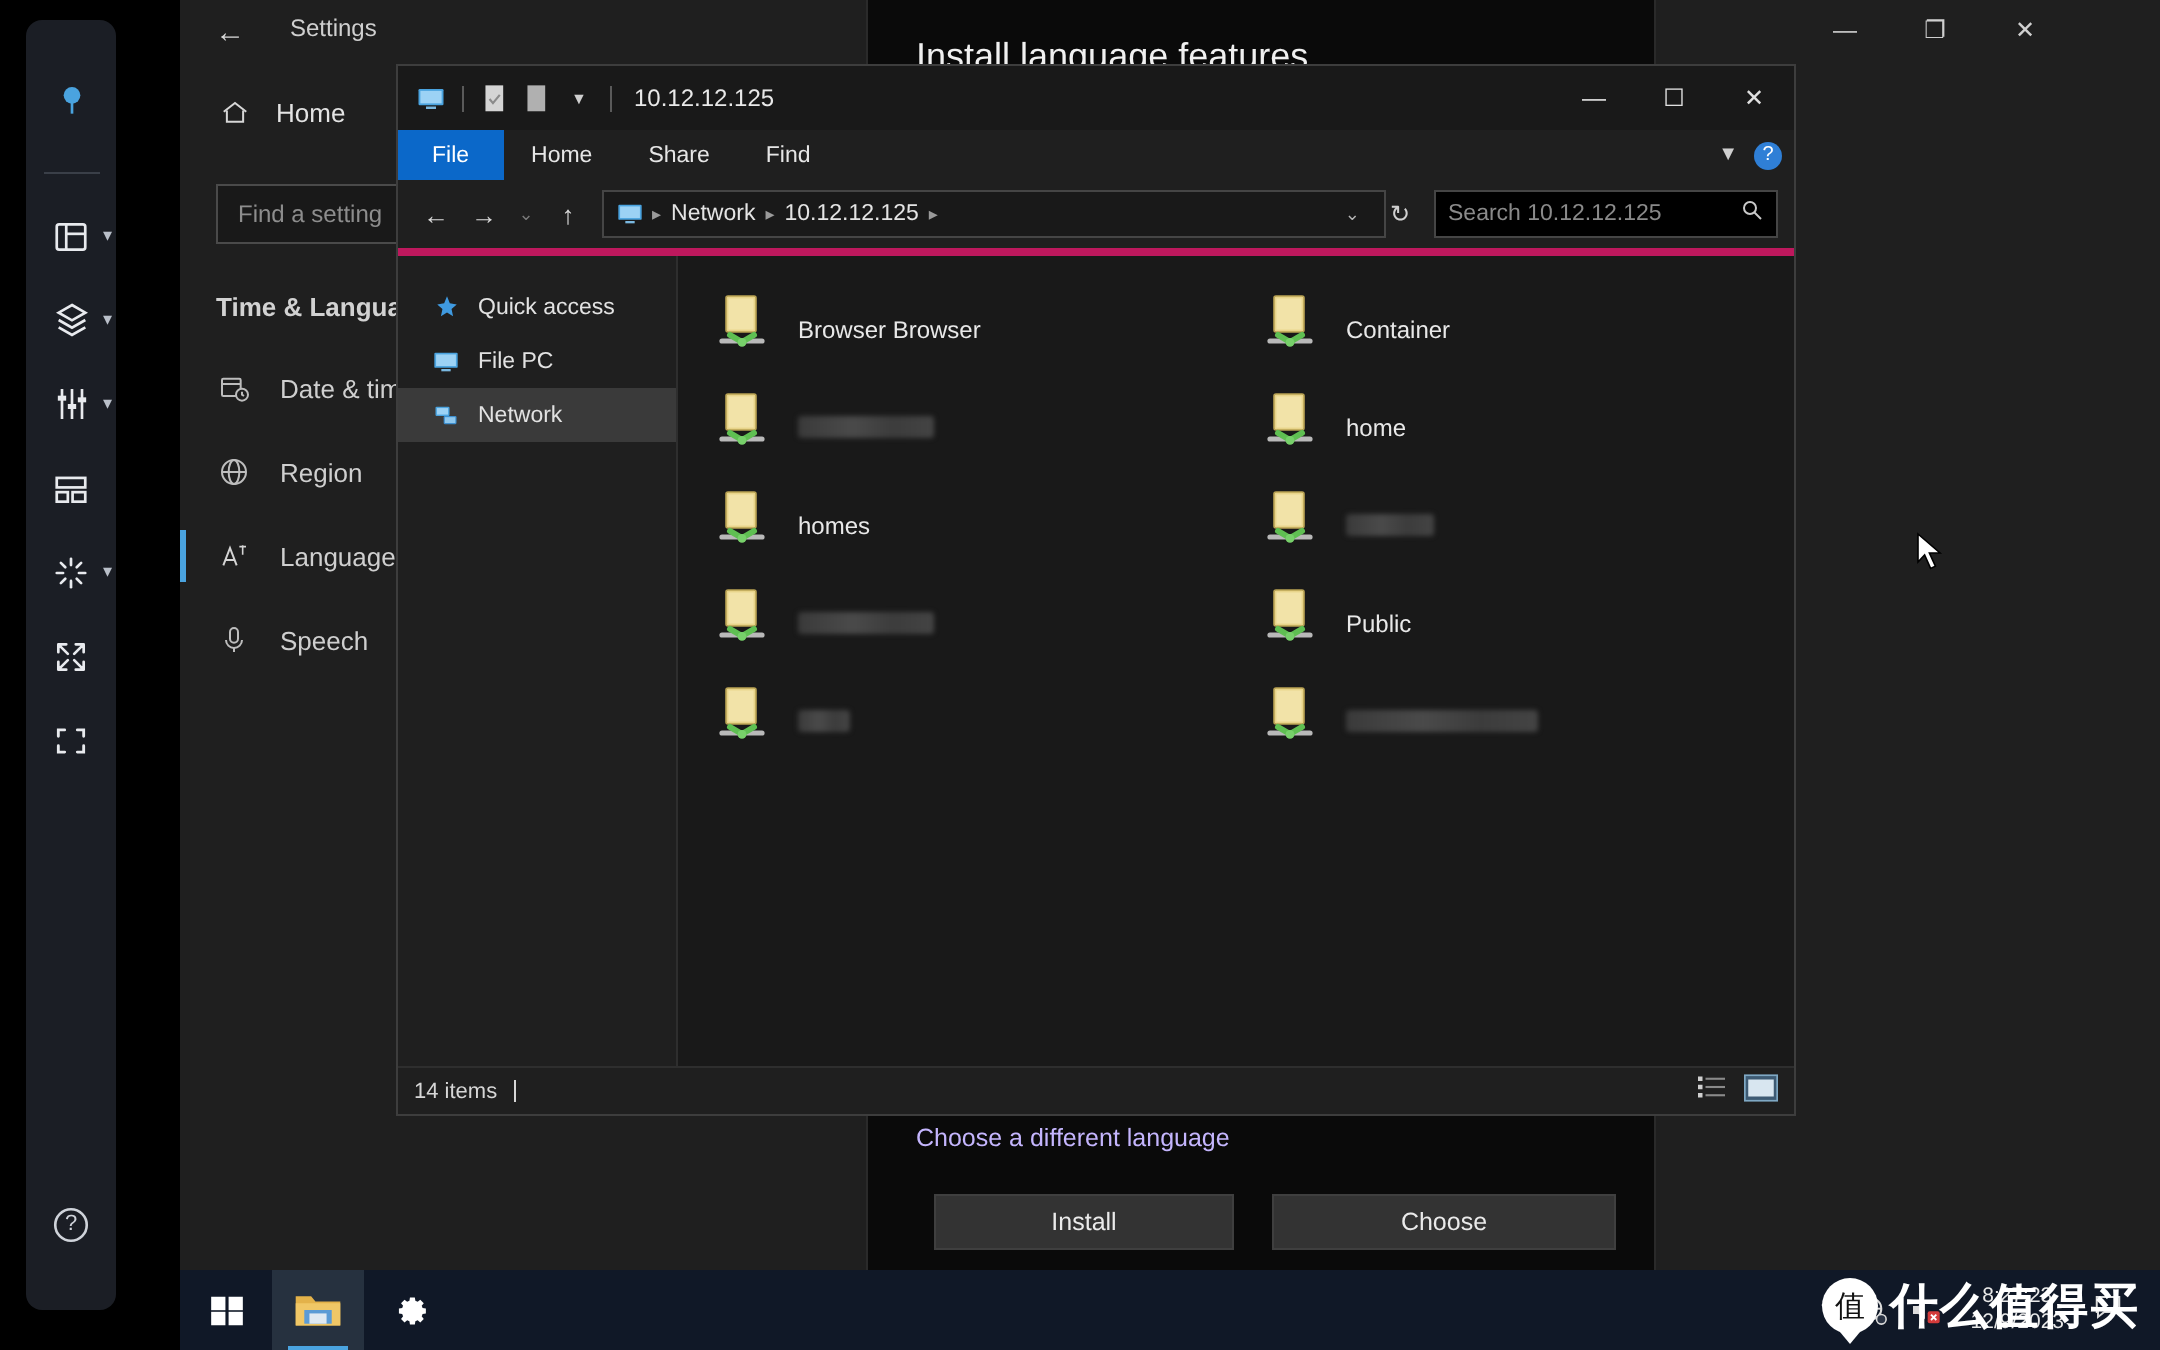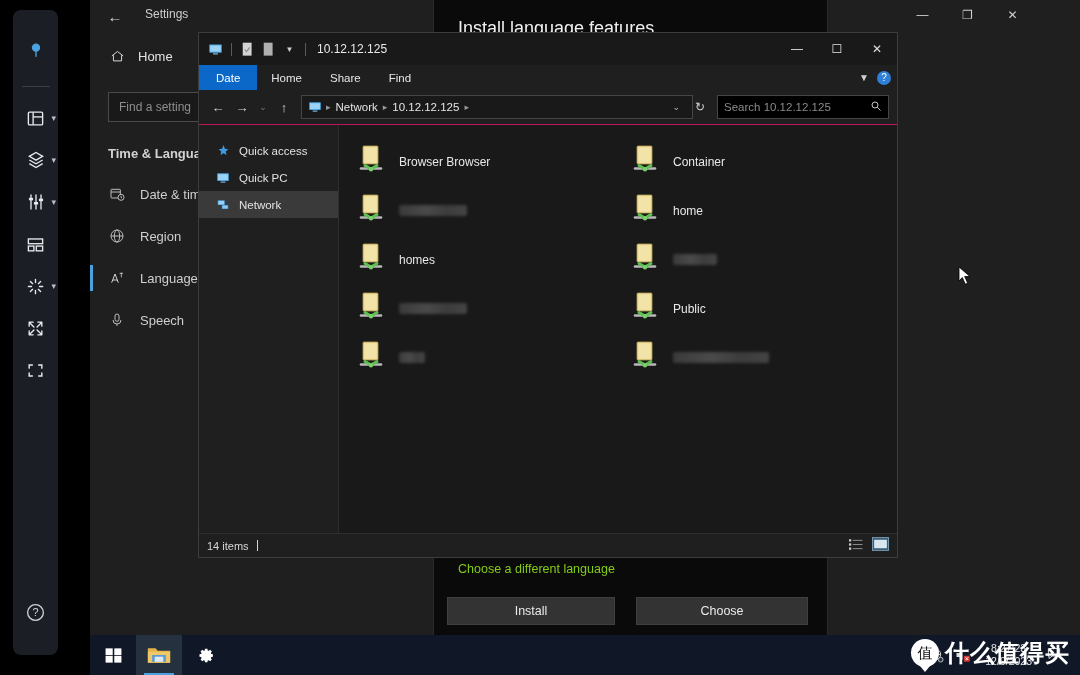--- a/index.html
+++ b/index.html
@@ -121,31 +121,31 @@
     font-size: 18px; color: #f0f0f0;
     white-space: nowrap;
   }
   #lang-dialog-footer {
     position: absolute; left: 0; right: 0; bottom: 0;
     height: 92px;
     background: #0a0a0a;
   }
   #lang-link {
     position: absolute; left: 24px; top: 15px;
-    font-size: 12.5px; color: #84cc16;
+    font-size: 12.5px; color: #c4b5fd;
   }
   .dlg-btn {
     position: absolute; top: 50px;
     height: 28px;
     background: #333333;
     border: 1px solid #3f3f3f;
     color: #eaeaea; font-size: 12.5px;
     display: flex; align-items: center; justify-content: center;
   }
-  #btn-install { left: 13px; width: 168px; }
+  #btn-install { left: 33px; width: 150px; }
   #btn-cancel { left: 202px; width: 172px; }
 
   
   #explorer {
     position: absolute; left: 198px; top: 32px;
     width: 700px; height: 526px;
     background: #1f1f1f;
     border: 1px solid #3d3d3d;
     display: flex; flex-direction: column;
   }
@@ -226,21 +226,21 @@
   #searchbox {
     width: 172px; height: 24px; margin-left: 6px;
     background: #000000; border: 1px solid #454545;
     display: flex; align-items: center;
     padding: 0 6px;
   }
   #search-placeholder { font-size: 11.5px; color: #8a8a8a; flex: 1; }
 
   #exp-body {
     flex: 1; display: flex; min-height: 0;
-    border-top: 1px solid #be185d;
+    border-top: 4px solid #be185d;
   }
   #exp-sidebar {
     width: 140px; background: #1f1f1f;
     border-right: 1px solid #2e2e2e;
     padding-top: 12px;
   }
   .side-item {
     height: 27px; display: flex; align-items: center; gap: 8px;
     padding-left: 16px;
     font-size: 11.5px; color: #e2e2e2;
@@ -555,21 +555,21 @@
         </span>
         <span class="qat-sep"></span>
       </div>
       <div id="exp-title-text">10.12.12.125</div>
       <div class="exp-win-ctrl" id="exp-min">—</div>
       <div class="exp-win-ctrl" id="exp-max">☐</div>
       <div class="exp-win-ctrl" id="exp-close">✕</div>
     </div>
 
     <div id="exp-ribbon">
-      <div class="ribbon-tab file">Date</div>
+      <div class="ribbon-tab file">File</div>
       <div class="ribbon-tab">Home</div>
       <div class="ribbon-tab">Share</div>
       <div class="ribbon-tab">Find</div>
       <div id="ribbon-right">
         <span id="ribbon-chevron">▼</span>
         <span id="ribbon-help">?</span>
       </div>
     </div>
 
     <div id="exp-navbar">
@@ -617,21 +617,21 @@
           <span>Quick access</span>
         </div>
         <div class="side-item">
           <span class="side-ico">
             <svg width="14" height="14" viewBox="0 0 24 24">
                 <rect x="2" y="4" width="20" height="13" rx="1" fill="#4aa3df"></rect>
                 <rect x="3.5" y="5.5" width="17" height="10" fill="#9cd2f5"></rect>
                 <rect x="8" y="18" width="8" height="2" fill="#7ab8e0"></rect>
               </svg>
           </span>
-          <span>Quick PC</span>
+          <span>File PC</span>
         </div>
         <div class="side-item selected">
           <span class="side-ico">
             <svg width="14" height="14" viewBox="0 0 24 24">
                 <rect x="3" y="4" width="12" height="8" rx="1" fill="#4aa3df"></rect>
                 <rect x="4.2" y="5.2" width="9.6" height="5.6" fill="#9cd2f5"></rect>
                 <rect x="10" y="12" width="11" height="7" rx="1" fill="#3d8fd0"></rect>
                 <rect x="11" y="13" width="9" height="5" fill="#8ec8ef"></rect>
               </svg>
           </span>

